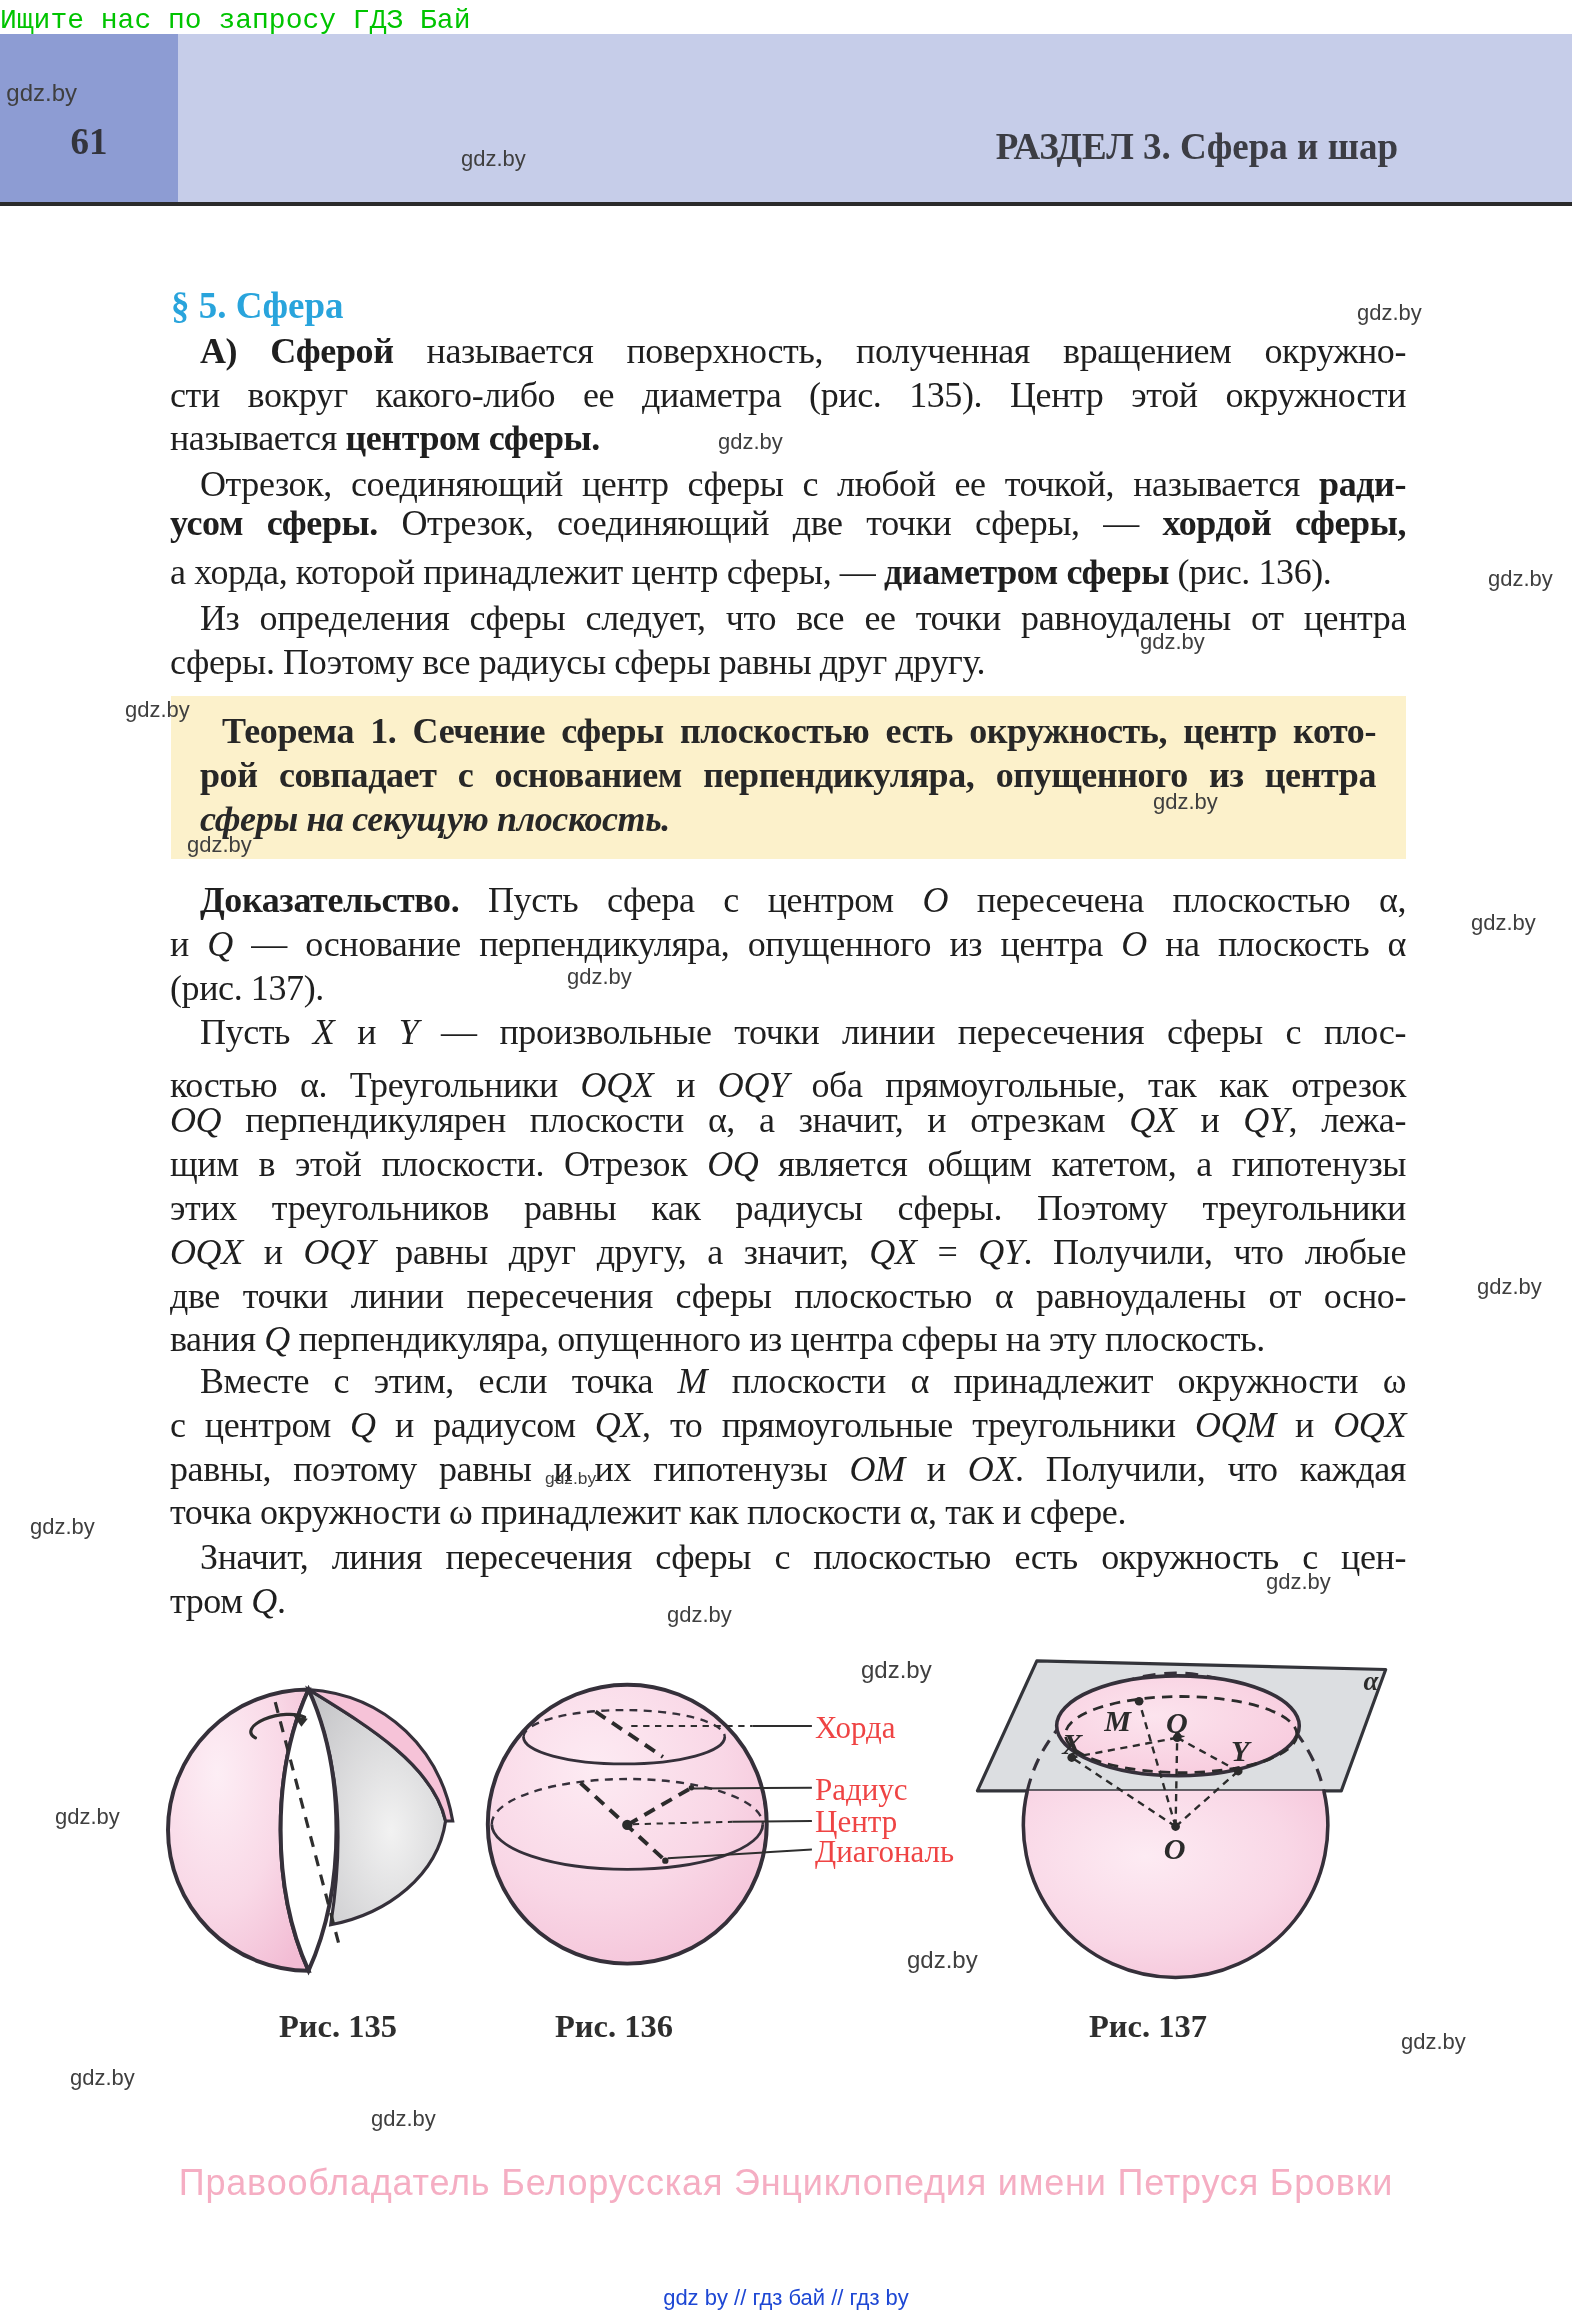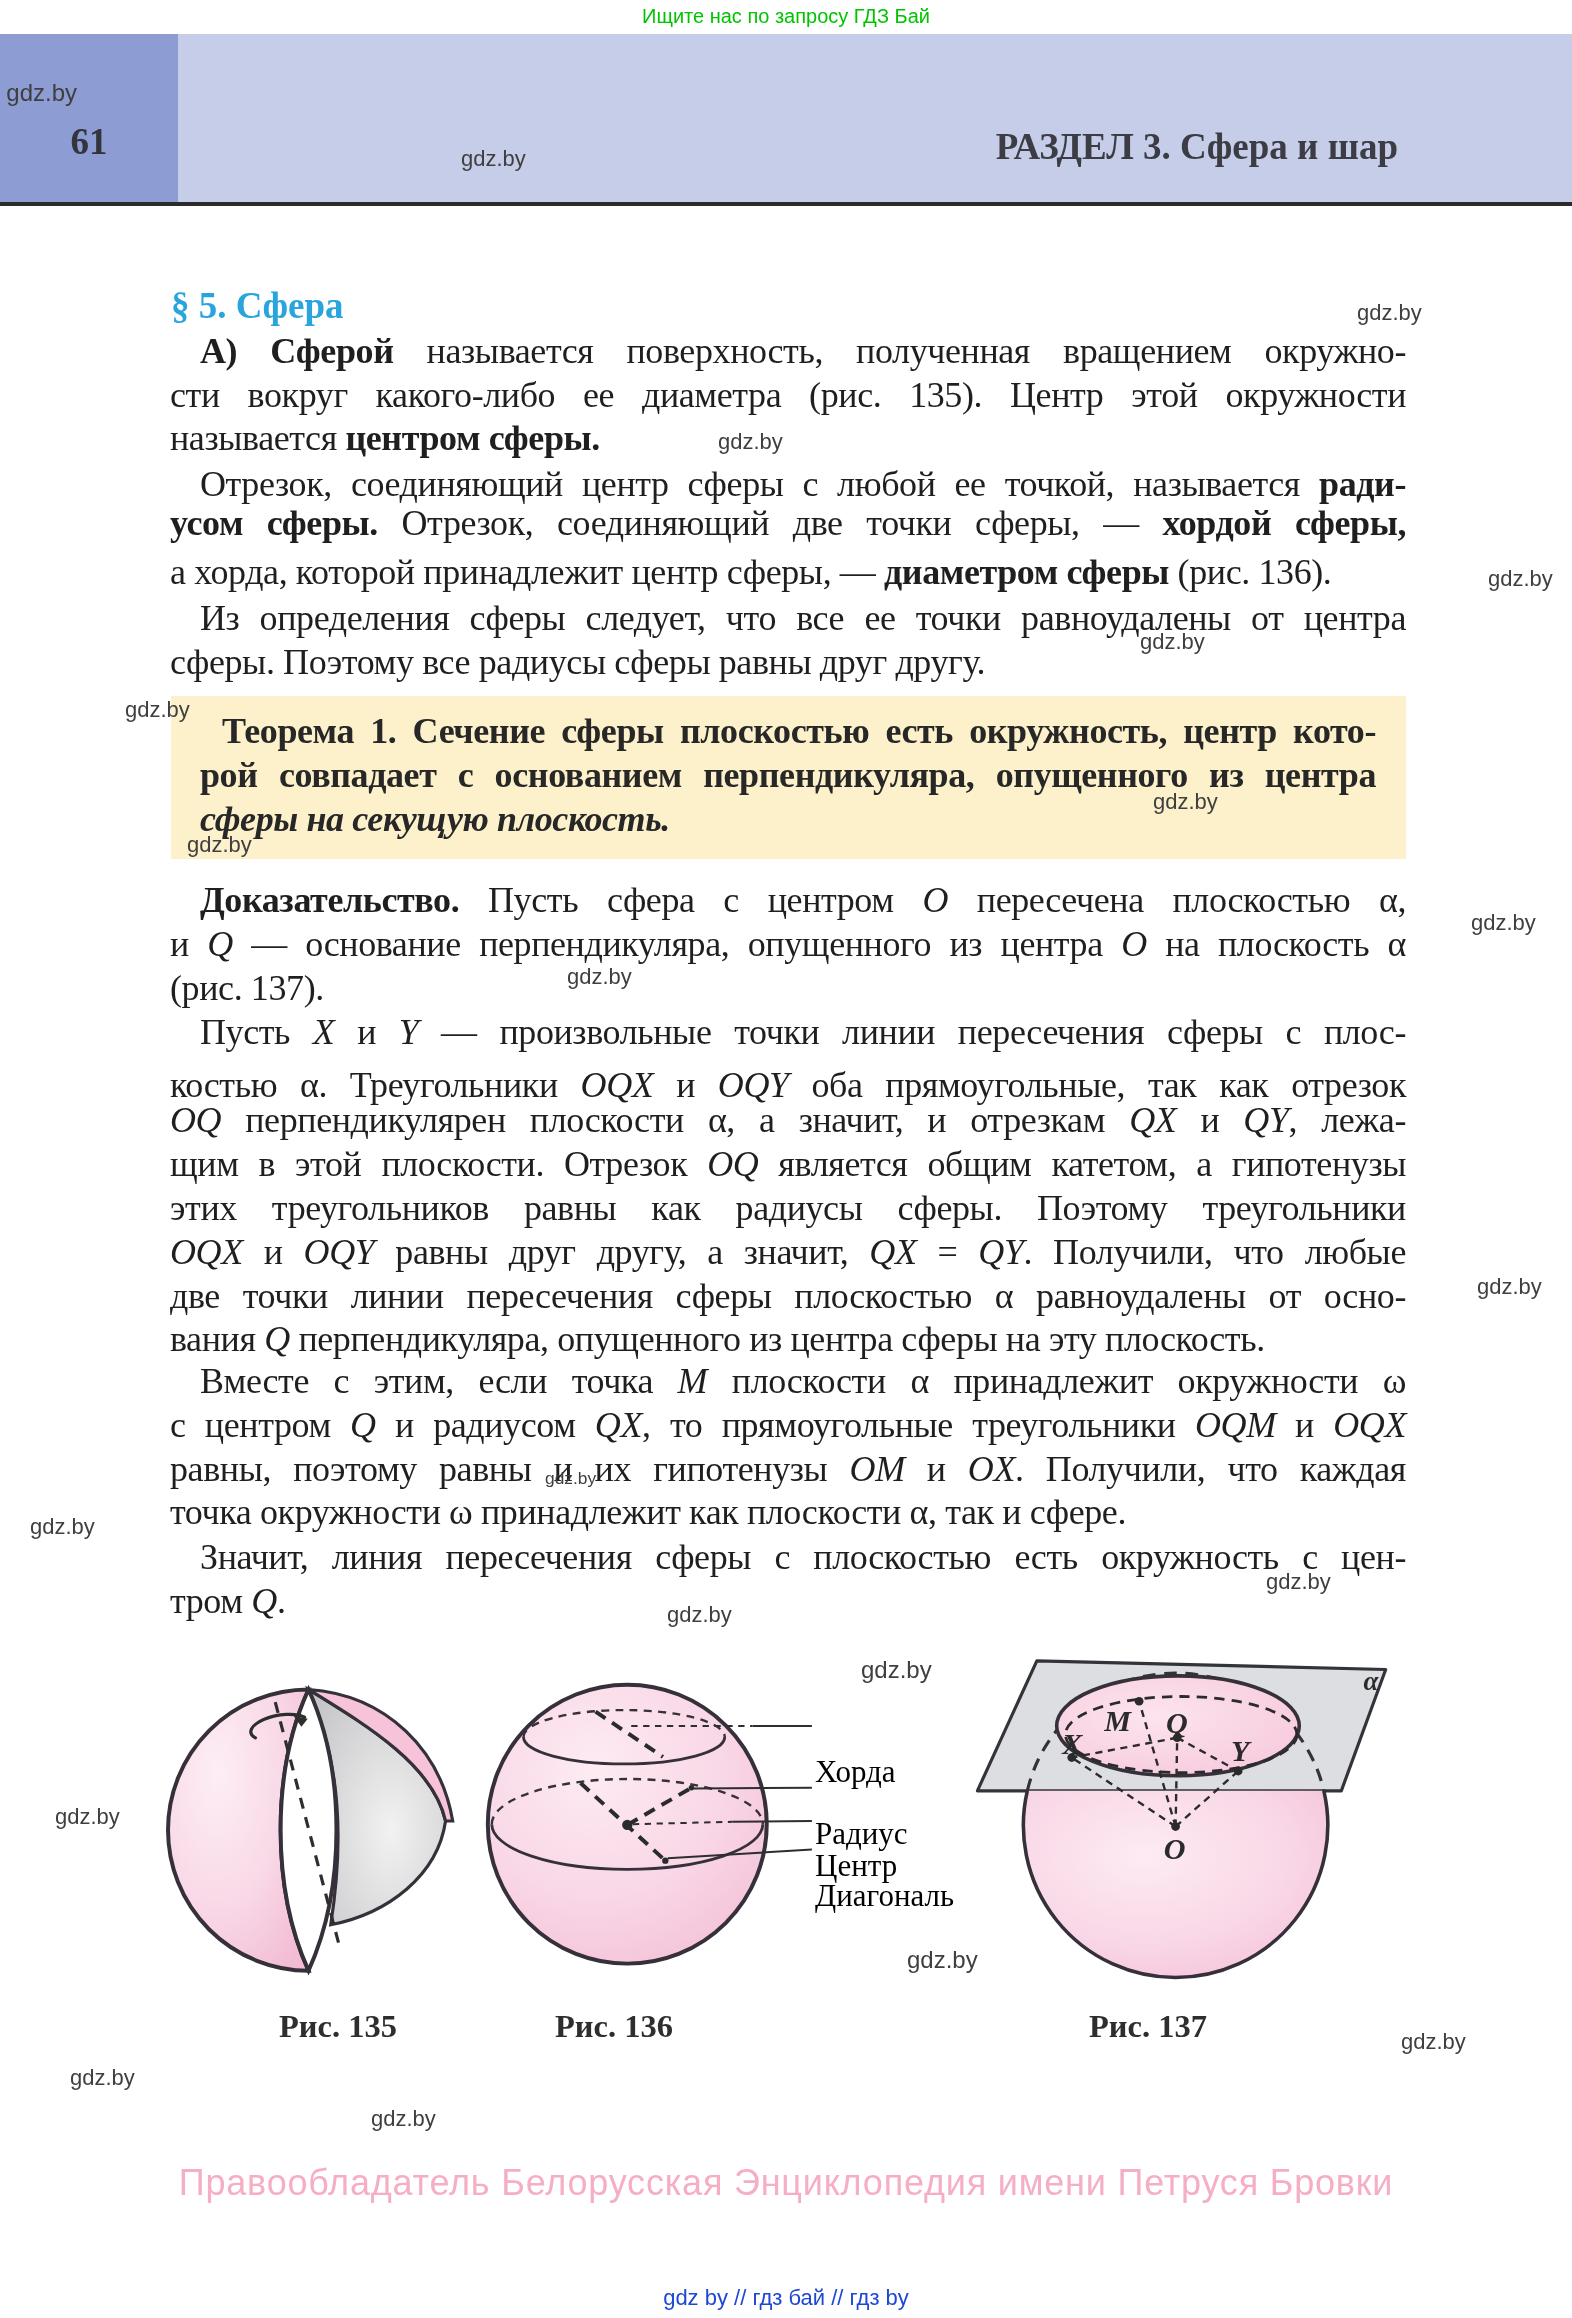--- a/index.html
+++ b/index.html
@@ -1,21 +1,21 @@
 <!DOCTYPE html>
 <html style="font-size:12.7px"><head>
 <meta charset="utf-8">
 <style>
   html,body{margin:0;padding:0;background:#ffffff;}
   body{width:1572px;height:2319px;position:relative;overflow:hidden;
        font-family:"Liberation Serif","DejaVu Serif",serif;color:#1f1f1f;}
   .abs{position:absolute;}
   
-  .promo{left:0;top:4.8px;width:100%;text-align:center;font-family:Liberation Sans, sans-serif;
-         font-size:20px;color:#00c400;}
+  .promo{left:0;top:4.8px;width:100%;text-align:left;font-family:Liberation Mono, monospace;
+         font-size:28px;color:#00c400;}
   
   .band{left:0;top:34px;width:1572px;height:168px;background:#c6cde9;border-bottom:4px solid #2b2b2b;}
   .pagebox{left:0;top:34px;width:178px;height:168px;background:#8d9cd3;}
   .pagenum{left:0;top:120px;width:178px;text-align:center;font-size:37px;font-weight:bold;color:#33343c;}
   .sectitle{right:174px;top:125px;font-size:37px;font-weight:bold;color:#3c3d44;white-space:nowrap;}
   
   .wm{position:absolute;font-family:"Liberation Sans",sans-serif;color:#3f3f3f;white-space:nowrap;}
   
   .title{left:171px;top:284px;font-size:37px;font-weight:bold;color:#29a4dc;white-space:nowrap;}
   
@@ -25,21 +25,21 @@
   .line.first{text-indent:30px;}
   .theorem-box{left:171px;top:696px;width:1235px;height:163px;background:#fcf1cb;}
   .tline{position:absolute;left:200px;width:1176px;height:44px;font-size:36px;font-weight:bold;
          color:#272727;letter-spacing:-0.4px;text-align:justify;text-align-last:justify;}
   .tline.first{text-indent:22px;}
   .tline.last{text-align:right;text-align-last:left;font-style:italic;}
   
   svg{position:absolute;overflow:visible;}
   .caption{position:absolute;top:2008px;transform:translateX(-50%);font-size:32.5px;font-weight:bold;
            color:#2e2e2e;white-space:nowrap;}
-  .figlabel{position:absolute;left:815px;font-size:31px;color:#000000;white-space:nowrap;margin-top:44px;}
+  .figlabel{position:absolute;left:815px;font-size:31px;color:#ef4444;white-space:nowrap;}
   
   .copyright{left:0;top:2162px;width:100%;text-align:center;font-family:"Liberation Sans",sans-serif;
              font-size:36px;color:#f5aec3;letter-spacing:0.8px;}
   .links{left:0;top:2285px;width:100%;text-align:center;font-family:"Liberation Sans",sans-serif;
          font-size:22px;color:#1d47d4;}
 </style>
 </head>
 <body>
 
 <div class="abs promo">Ищите нас по запросу ГДЗ Бай</div>

